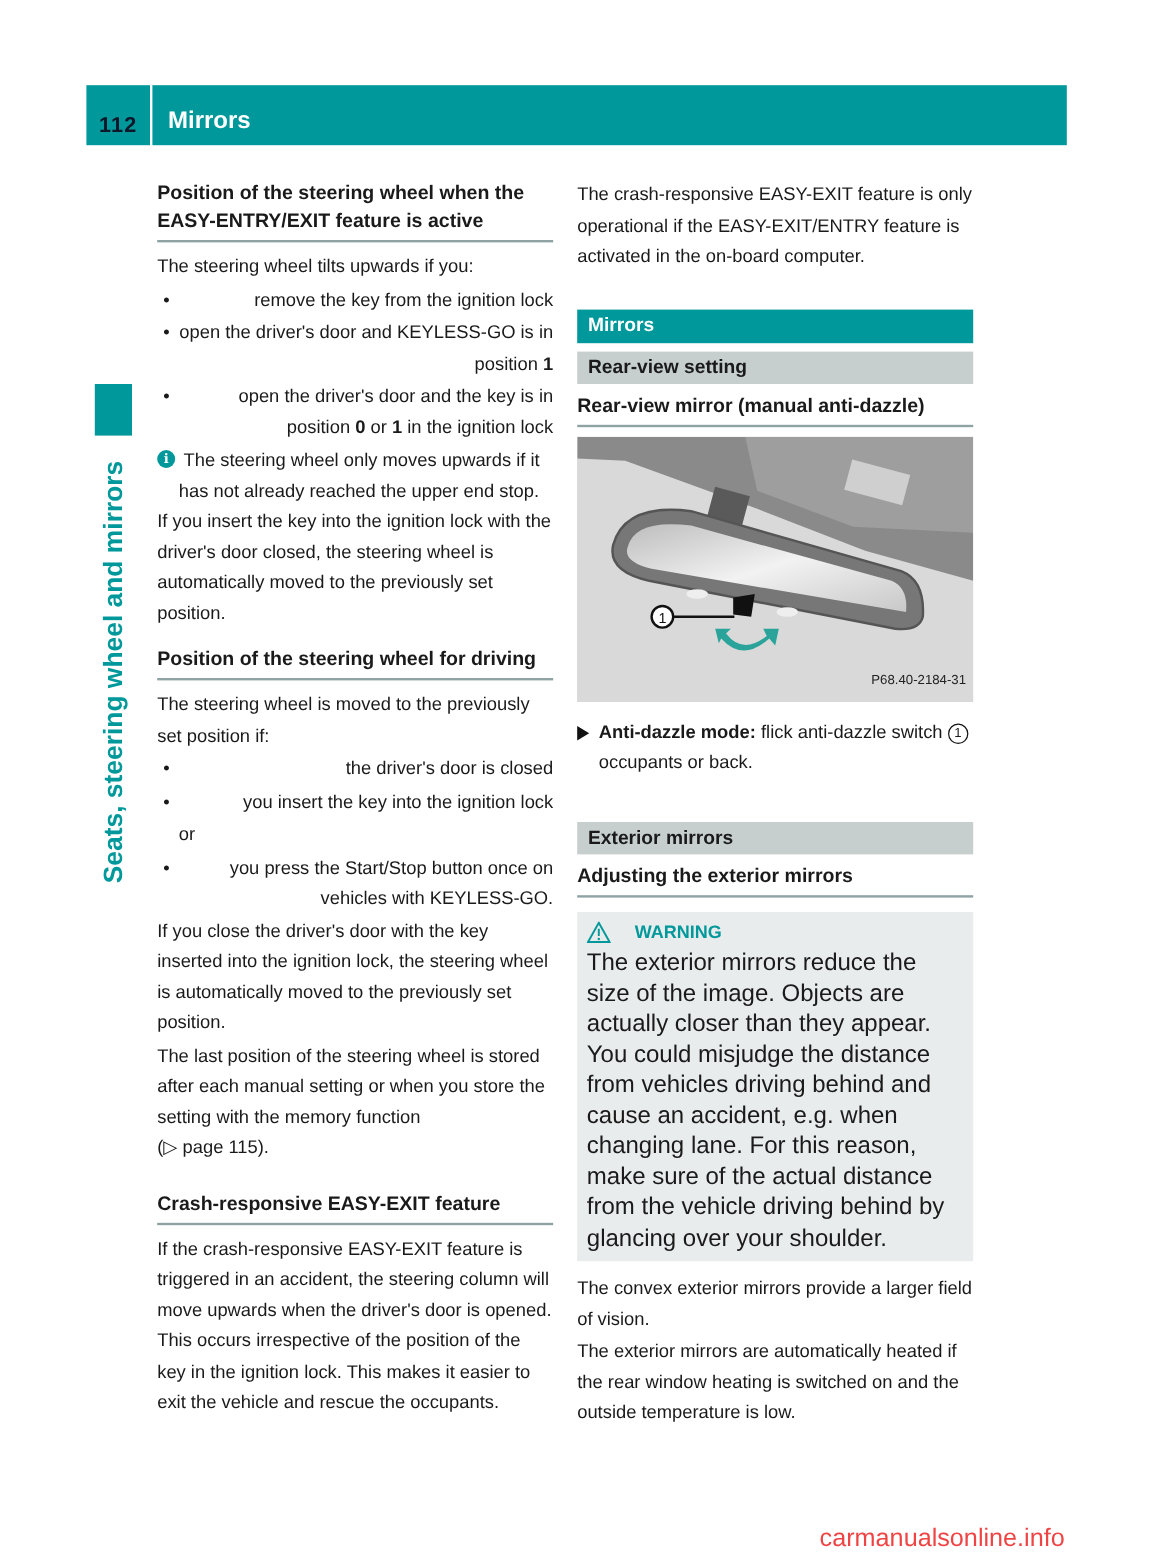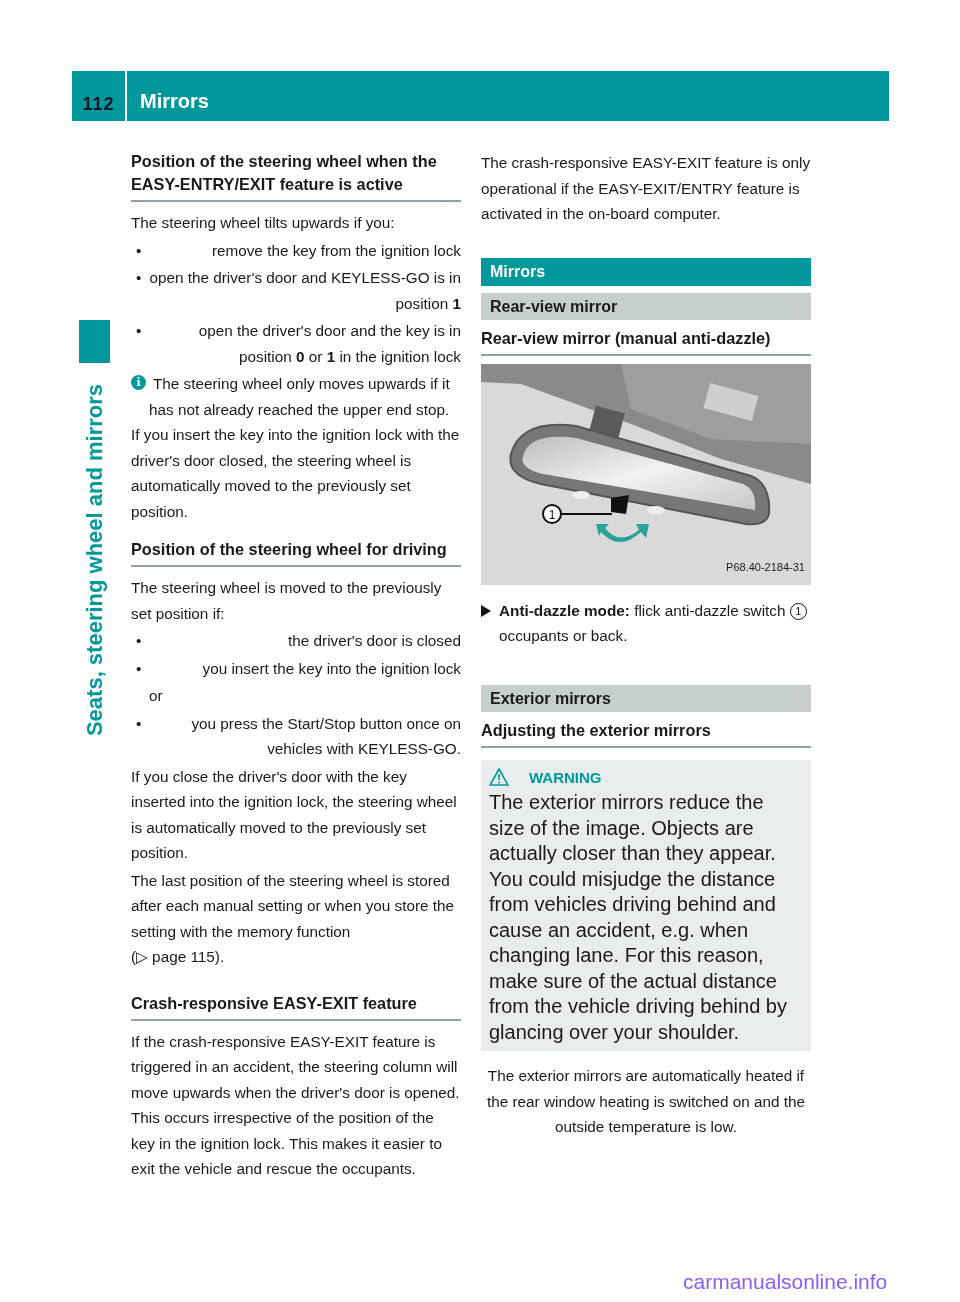--- a/index.html
+++ b/index.html
@@ -48,21 +48,21 @@
   .step { position:relative; padding-left:18px; }
   .step-arrow { position:absolute; left:0; top:7px; width:0; height:0; border-top:6px solid transparent;
                 border-bottom:6px solid transparent; border-left:10px solid #111; }
   .circ { display:inline-block; width:15px; height:15px; border:1.3px solid #111; border-radius:50%;
           font-size:11px; line-height:15px; text-align:center; vertical-align:1px; }
 
   .warn-box { background:#e9ecec; padding:5px 8px 6px 8px; }
   .warn-head { color:#00989a; font-weight:bold; font-size:15px; display:flex; align-items:center; gap:20px; }
   .warn-body { font-size:20px; line-height:25.5px; }
 
-  .watermark { position:absolute; left:683px; top:1270px; font-size:21px; color:#8b5cf6; }
+  .watermark { position:absolute; left:683px; top:1270px; font-size:21px; color:#ef4444; }
 </style>
 </head>
 <body>
 
 <div class="header">
   <div class="hdr-num">112</div>
   <div class="hdr-title">Mirrors</div>
 </div>
 
 <div class="side-tab"></div>
@@ -115,21 +115,21 @@
     <div class="gap-sm"></div>
     <p>If the crash-responsive EASY-EXIT feature is triggered in an accident, the steering column will move upwards when the driver's door is opened. This occurs irrespective of the position of the key in the ignition lock. This makes it easier to exit the vehicle and rescue the occupants.</p>
   </section>
 </div>
 
 <div class="col col-right">
   <p>The crash-responsive EASY-EXIT feature is only operational if the EASY-EXIT/ENTRY feature is activated in the on-board computer.</p>
   <div style="height:31px"></div>
   <div class="band-teal">Mirrors</div>
   <div style="height:7px"></div>
-  <div class="band-grey">Rear-view mirror</div>
+  <div class="band-grey">Rear-view setting</div>
   <div style="height:7px"></div>
   <h3>Rear-view mirror (manual anti-dazzle)</h3>
 
   <div class="figure">
     <svg width="330" height="221" viewBox="0 0 330 221">
       <defs>
         <linearGradient id="glass" x1="0" y1="0" x2="1" y2="1">
           <stop offset="0" stop-color="#bdbdbd"></stop>
           <stop offset="0.5" stop-color="#f2f2f2"></stop>
           <stop offset="1" stop-color="#c8c8c8"></stop>
@@ -171,16 +171,17 @@
         <path d="M10 1 L19 17 L1 17 Z" fill="none" stroke="#00989a" stroke-width="1.6"></path>
         <line x1="10" y1="6" x2="10" y2="12" stroke="#00989a" stroke-width="1.6"></line>
         <circle cx="10" cy="14.5" r="1" fill="#00989a"></circle>
       </svg>
       <span>WARNING</span>
     </div>
     <div class="warn-body">The exterior mirrors reduce the size of the image. Objects are actually closer than they appear. You could misjudge the distance from vehicles driving behind and cause an accident, e.g. when changing lane. For this reason, make sure of the actual distance from the vehicle driving behind by glancing over your shoulder.</div>
   </div>
 
   <div style="height:10px"></div>
-  <p style="margin-top:2px;text-align:center;">The exterior mirrors are automatically heated if the rear window heating is switched on and the outside temperature is low.</p>
+  <p>The convex exterior mirrors provide a larger field of vision.</p>
+  <p style="margin-top:2px;">The exterior mirrors are automatically heated if the rear window heating is switched on and the outside temperature is low.</p>
 </div>
 
 <div class="watermark">carmanualsonline.info</div>
 
 </body></html>

